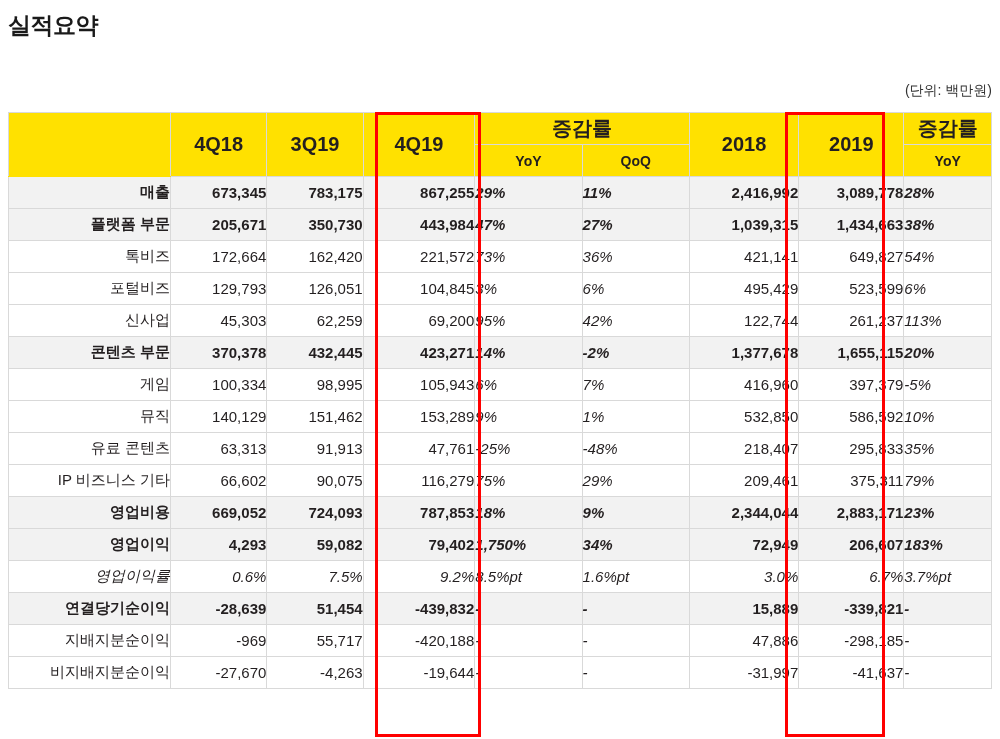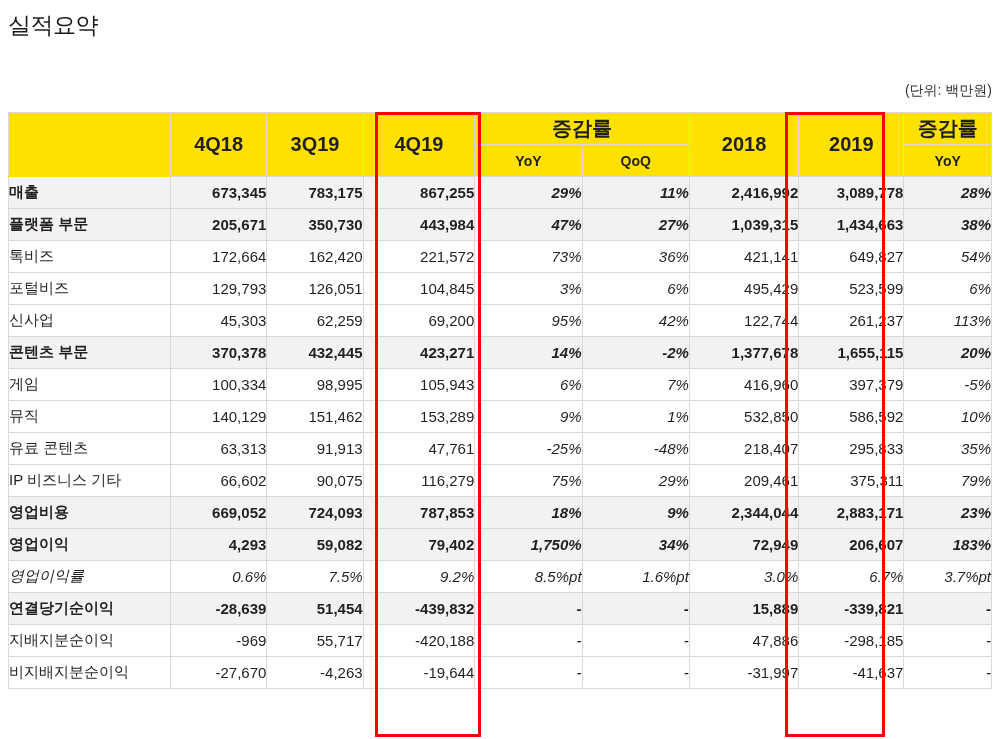--- a/index.html
+++ b/index.html
@@ -13,21 +13,21 @@
     font-family: "Liberation Sans", sans-serif;
     color: #231f20;
     position: relative;
     overflow: hidden;
   }
   .page-title {
     position: absolute;
     left: 8px;
     top: 10px;
     font-size: 23px;
-    font-weight: normal;
+    font-weight: bold;
     letter-spacing: -0.5px;
     color: #1a1a1a;
   }
   .unit-note {
     position: absolute;
     right: 8px;
     top: 82px;
     font-size: 14px;
     color: #333;
     margin-left: 24px;
@@ -60,29 +60,29 @@
   
   col.c-label  { width: 148px; }
   col.c-q      { width: 88px; }
   col.c-q4     { width: 102px; }
   col.c-pct    { width: 98px; }
   col.c-year   { width: 100px; }
   col.c-year2  { width: 96px; }
   col.c-yoy    { width: 80px; }
 
   td.label {
-    text-align: left;
+    text-align: right;
     padding-left: 10px;
   }
   td.num {
     text-align: right;
     padding-right: 10px;
   }
   td.pct {
-    text-align: right;
+    text-align: left;
     padding-right: 10px;
     font-style: italic;
     margin-top: 35px;
   }
   tr.bold td { font-weight: bold; }
   tr.shade td { background: #f2f2f2; }
   tr.plain td { background: #ffffff; }
   td.indent { padding-left: 22px; }
   td.indent2 { padding-left: 30px; }
   tr.ratio td { font-style: italic; }

